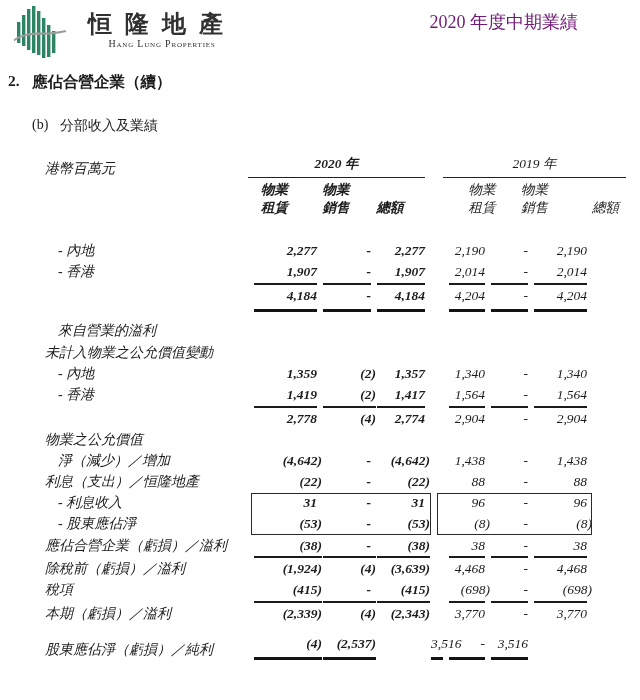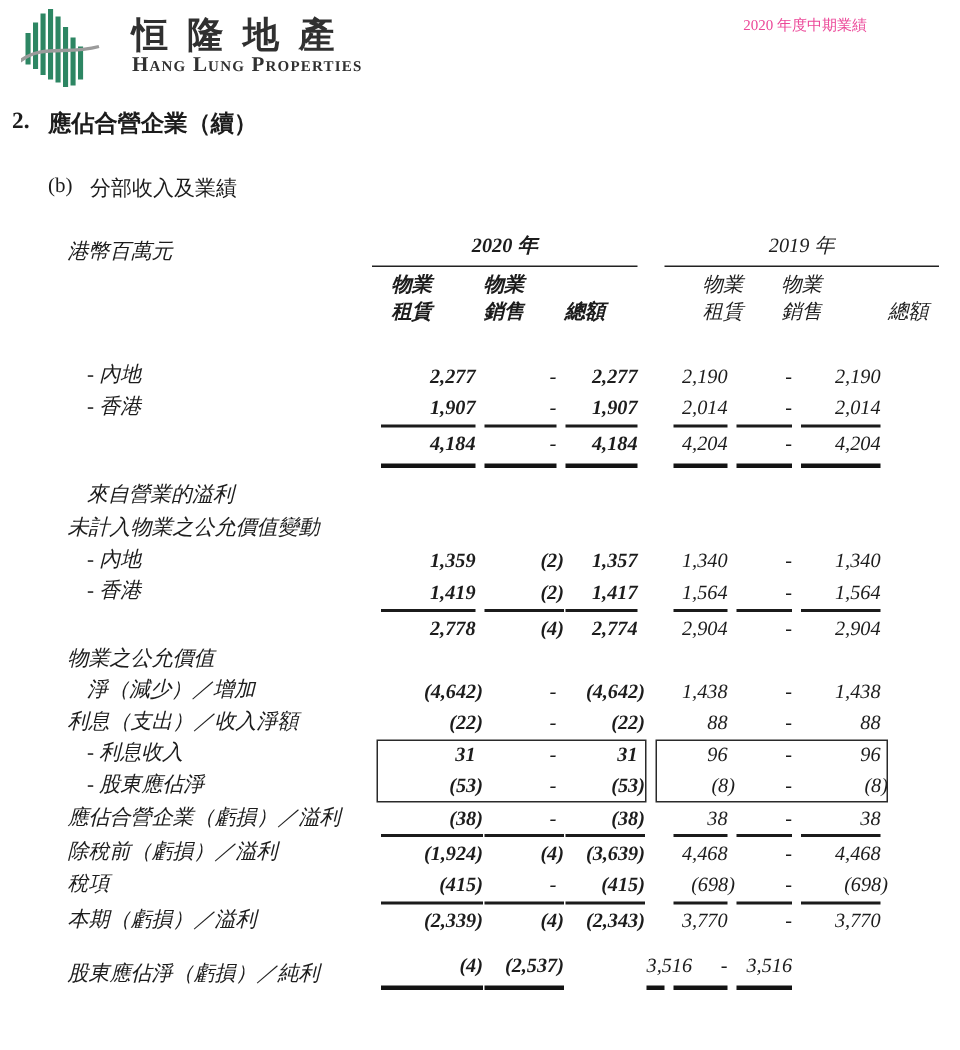--- a/index.html
+++ b/index.html
@@ -7,22 +7,22 @@
     width:640px;height:700px;background:#ffffff;color:#1c1c1c;
     font-family:"Liberation Serif","DejaVu Serif",serif;
     overflow:hidden;position:relative;
   }
   
   .page-head{position:relative;height:62px;}
   .logo{position:absolute;left:14px;top:5px;display:flex;align-items:flex-start;}
   .logo-mark{width:60px;height:56px;}
   .logo-text{margin-left:14px;padding-top:8px;}
   .logo-cn{font-size:24px;font-weight:bold;letter-spacing:13px;color:#303030;line-height:22px;white-space:nowrap;}
-  .logo-en{font-size:14px;font-weight:bold;font-variant:small-caps;letter-spacing:0.8px;color:#303030;line-height:13px;margin-top:2px;white-space:nowrap;}
-  .doc-title{position:absolute;top:10px;right:62px;font-size:10px;color:#ec4899;}
+  .logo-en{font-size:10px;font-weight:normal;font-variant:small-caps;letter-spacing:0.8px;color:#303030;line-height:13px;margin-top:2px;white-space:nowrap;text-align:center;}
+  .doc-title{position:absolute;top:10px;right:62px;font-size:18px;color:#701a75;}
   
   .sec-head{display:flex;margin:10px 0 0 8px;font-weight:bold;font-size:15.5px;}
   .sec-num{width:24px;}
   .sub-head{display:flex;margin:24px 0 0 32px;font-size:14px;}
   .sub-label{width:28px;}
   
   .tbl{margin:20px 0 0 45px;width:542px;font-size:13.5px;font-style:italic;}
   .tr{display:grid;grid-template-columns:203px 69px 54px 54px 18px 42px 43px 59px;align-items:end;}
   .cell{padding:2.6px 0;line-height:16px;}
   .lab{font-size:14px;text-align:left;white-space:nowrap;}
@@ -212,21 +212,21 @@
         <div class="cell lab ind">淨（減少）／增加</div>
         <div class="cell n c1 paren">(4,642)</div>
         <div class="cell n c2">-</div>
         <div class="cell n c3 paren">(4,642)</div>
         <div class="cell"></div>
         <div class="cell n c4">1,438</div>
         <div class="cell n c5">-</div>
         <div class="cell n c6">1,438</div>
       </div>
       <div class="tr">
-        <div class="cell lab">利息（支出）／收入淨額</div>
+        <div class="cell lab">利息（支出）／恒隆地產</div>
         <div class="cell n c1 paren">(22)</div>
         <div class="cell n c2">-</div>
         <div class="cell n c3 paren">(22)</div>
         <div class="cell"></div>
         <div class="cell n c4">88</div>
         <div class="cell n c5">-</div>
         <div class="cell n c6">88</div>
       </div>
       <div class="box-group">
         <div class="tr">

